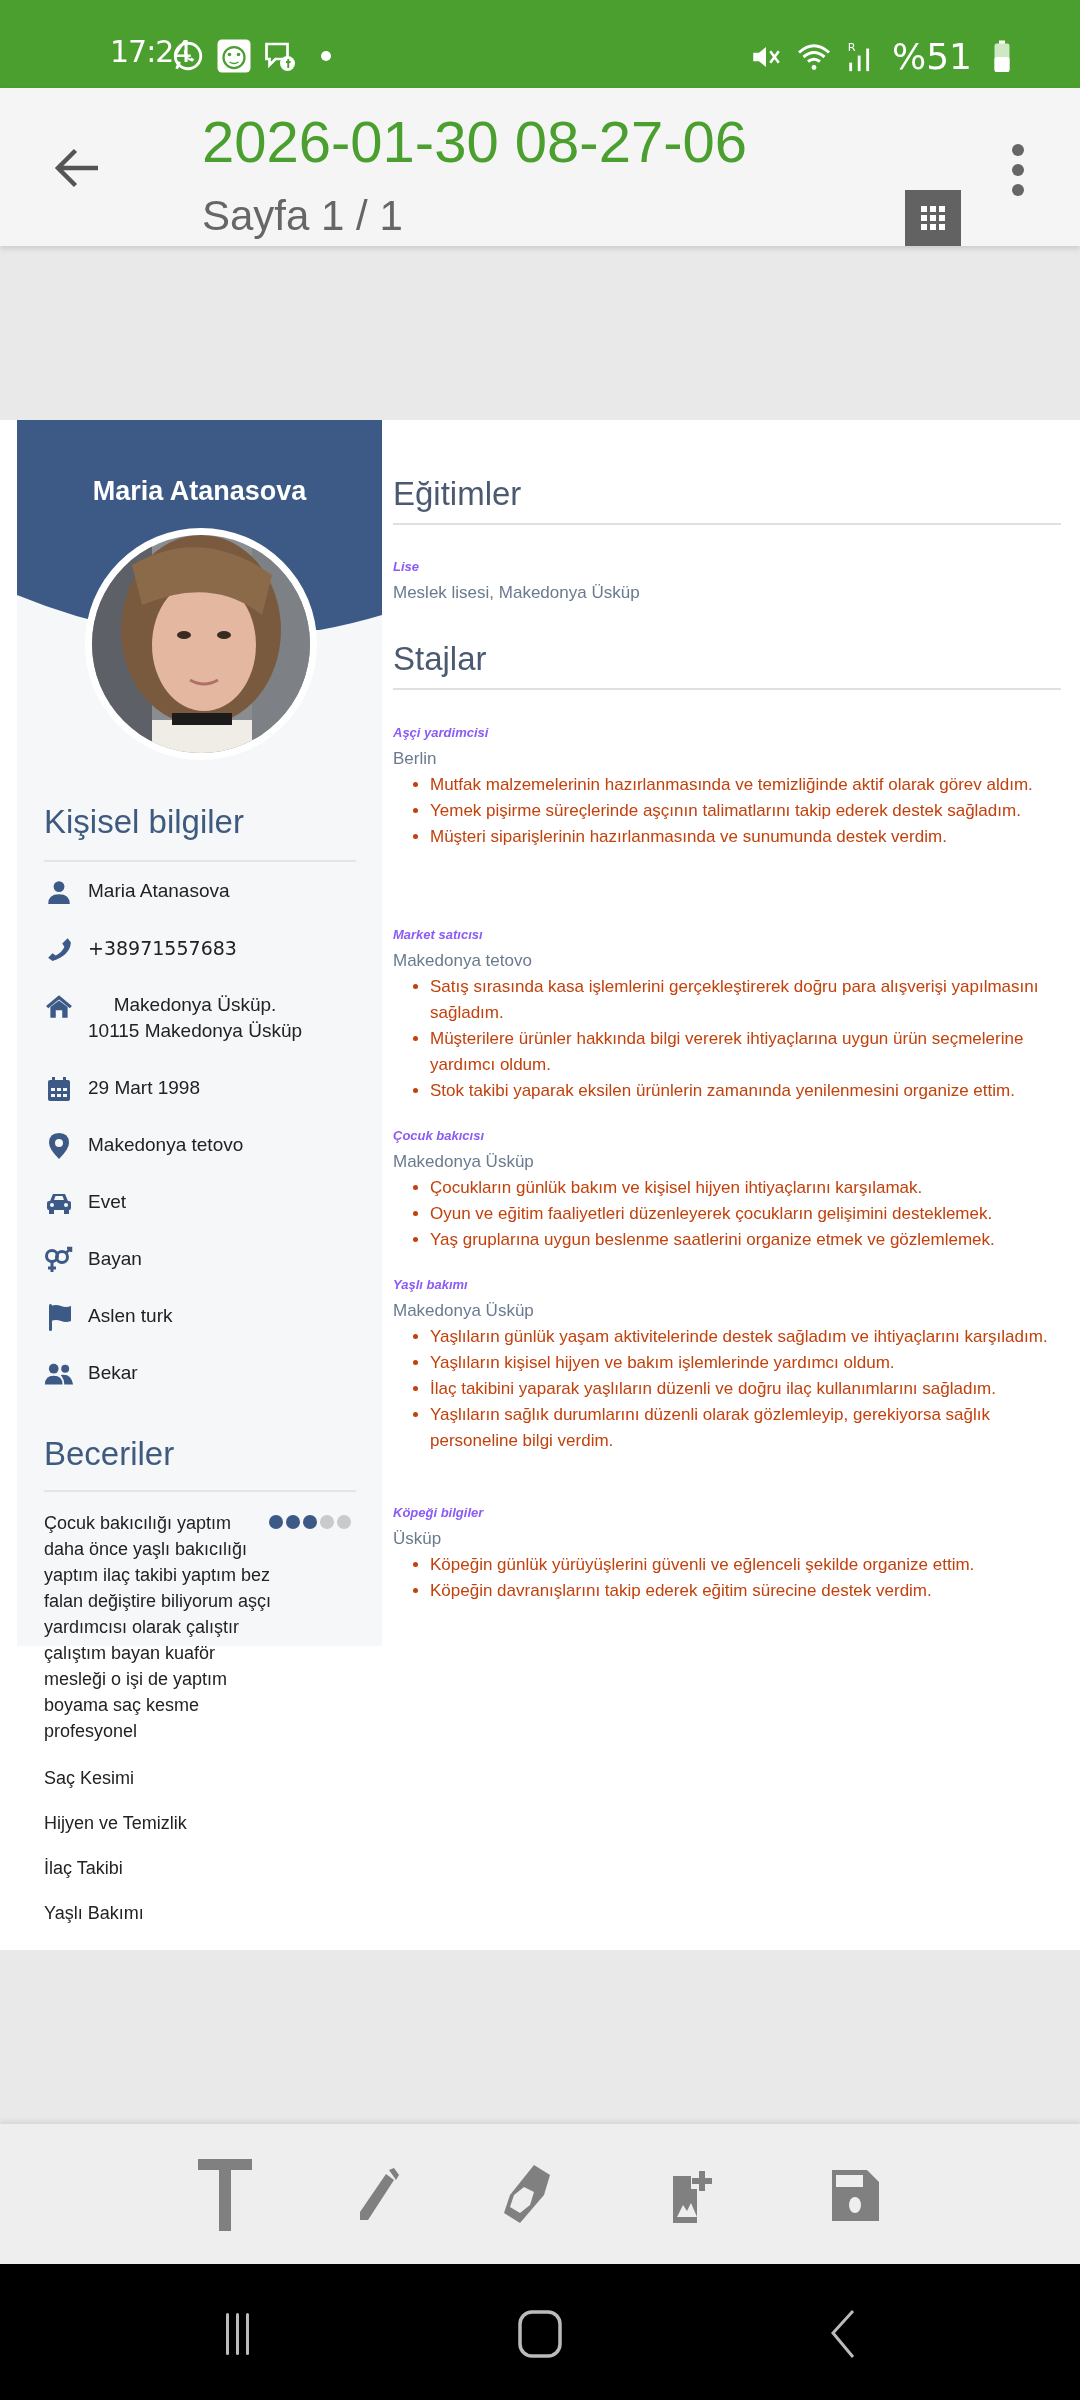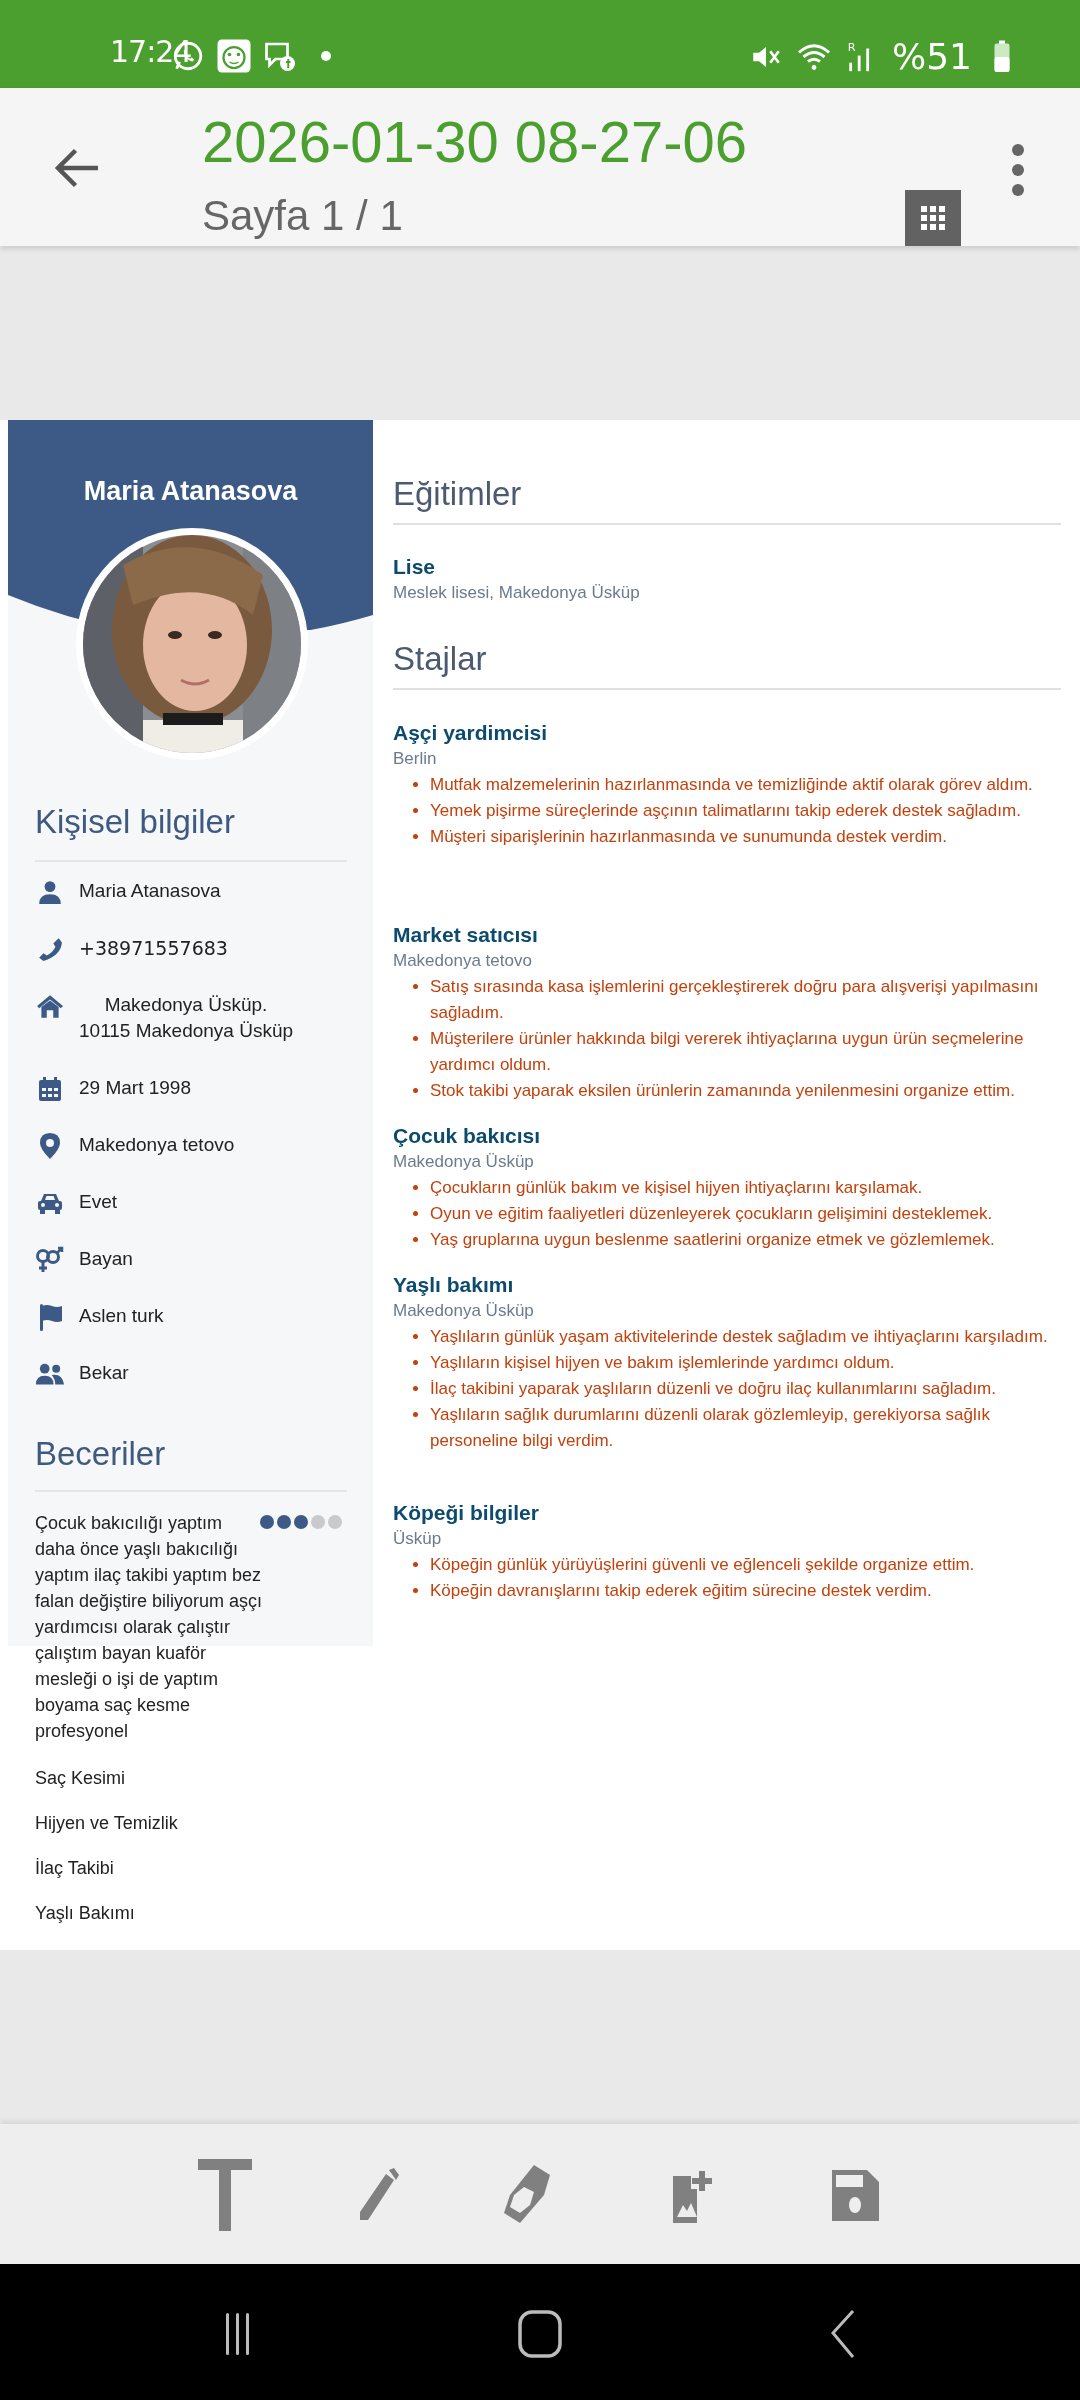--- a/index.html
+++ b/index.html
@@ -12,42 +12,42 @@
 
   .app-bar { position: absolute; left: 0; top: 88px; width: 1080px; height: 158px; background: #f5f5f5; box-shadow: 0 3px 5px rgba(0,0,0,0.12); z-index: 2; }
   .back-btn { position: absolute; left: 48px; top: 50px; width: 60px; height: 60px; }
   .doc-title { position: absolute; left: 202px; top: 20px; font-family: "Liberation Sans", sans-serif; font-size: 58px; color: #4a9f2f; }
   .doc-subtitle { position: absolute; left: 202px; top: 104px; font-size: 42px; color: #666; }
   .grid-btn { position: absolute; left: 905px; top: 102px; width: 56px; height: 56px; background: #626262; display: flex; align-items: center; justify-content: center; }
   .more-btn { position: absolute; left: 1000px; top: 52px; width: 36px; height: 60px; display: flex; flex-direction: column; align-items: center; justify-content: space-between; padding: 4px 0; }
   .more-btn span { width: 12px; height: 12px; border-radius: 50%; background: #666; display: block; }
 
   .page { position: absolute; left: 0; top: 420px; width: 1080px; height: 1530px; background: #fff; }
-  .left-col { position: absolute; left: 8px; top: 0; width: 365px; height: 1226px; background: #f6f7f9; }
+  .left-col { position: absolute; left: 17px; top: 0; width: 365px; height: 1226px; background: #f6f7f9; }
   .blue-head { position: absolute; left: 0; top: 0; width: 365px; height: 210px; }
   .name-head { position: absolute; left: 0; top: 56px; width: 365px; text-align: center; color: #fff; font-weight: bold; font-size: 27px; }
   .avatar { position: absolute; left: 68px; top: 108px; width: 232px; height: 232px; border-radius: 50%; background: #fff; padding: 7px; }
   .avatar-inner { width: 100%; height: 100%; border-radius: 50%; overflow: hidden; }
 
   .left-section-title { position: absolute; left: 27px; font-size: 33px; color: #3e5a7f; }
   .left-rule { position: absolute; left: 27px; width: 312px; height: 2px; background: #e3e5e8; }
   .info-row { position: absolute; left: 27px; display: flex; align-items: flex-start; }
   .info-icon { width: 30px; height: 28px; display: flex; align-items: center; justify-content: center; margin-right: 14px; }
   .info-text { font-size: 19px; color: #222; line-height: 26px; }
 
   .skill-desc { position: absolute; left: 27px; top: 1090px; width: 230px; font-size: 18px; color: #222; line-height: 26px; }
   .skill-dots { position: absolute; left: 252px; top: 1095px; display: flex; gap: 3px; }
   .dot { width: 14px; height: 14px; border-radius: 50%; }
   .skill-item { position: absolute; left: 27px; font-size: 18px; color: #222; }
 
   .right-col { position: absolute; left: 393px; top: 0; width: 668px; }
   .right-title { position: absolute; left: 0; font-size: 33px; color: #4b5a70; }
   .right-rule { position: absolute; left: 0; width: 668px; height: 2px; background: #e0e0e0; }
   .entry { position: absolute; left: 0; width: 668px; }
-  .entry-title { font-size: 21px; font-weight: bold; color: #0c4a6e; line-height: 26px; }
+  .entry-title { font-size: 13px; font-weight: bold; color: #8b5cf6; line-height: 26px; font-style: italic; }
   .entry-sub { font-size: 17px; color: #6a7b8e; line-height: 26px; }
   .entry ul { margin-left: 37px; font-size: 17px; color: #c2410c; line-height: 26px; }
   .entry li { padding-left: 0; }
 
   .bottom-toolbar { position: absolute; left: 0; top: 2124px; width: 1080px; height: 140px; background: #eeeeee; box-shadow: 0 -3px 5px rgba(0,0,0,0.08); }
   .tool { position: absolute; top: 32px; width: 80px; height: 80px; display: flex; align-items: center; justify-content: center; }
   .nav-bar { position: absolute; left: 0; top: 2264px; width: 1080px; height: 136px; background: #000; }
   .nav-btn { position: absolute; top: 40px; width: 80px; height: 60px; display: flex; align-items: center; justify-content: center; }
 </style>
 </head>

